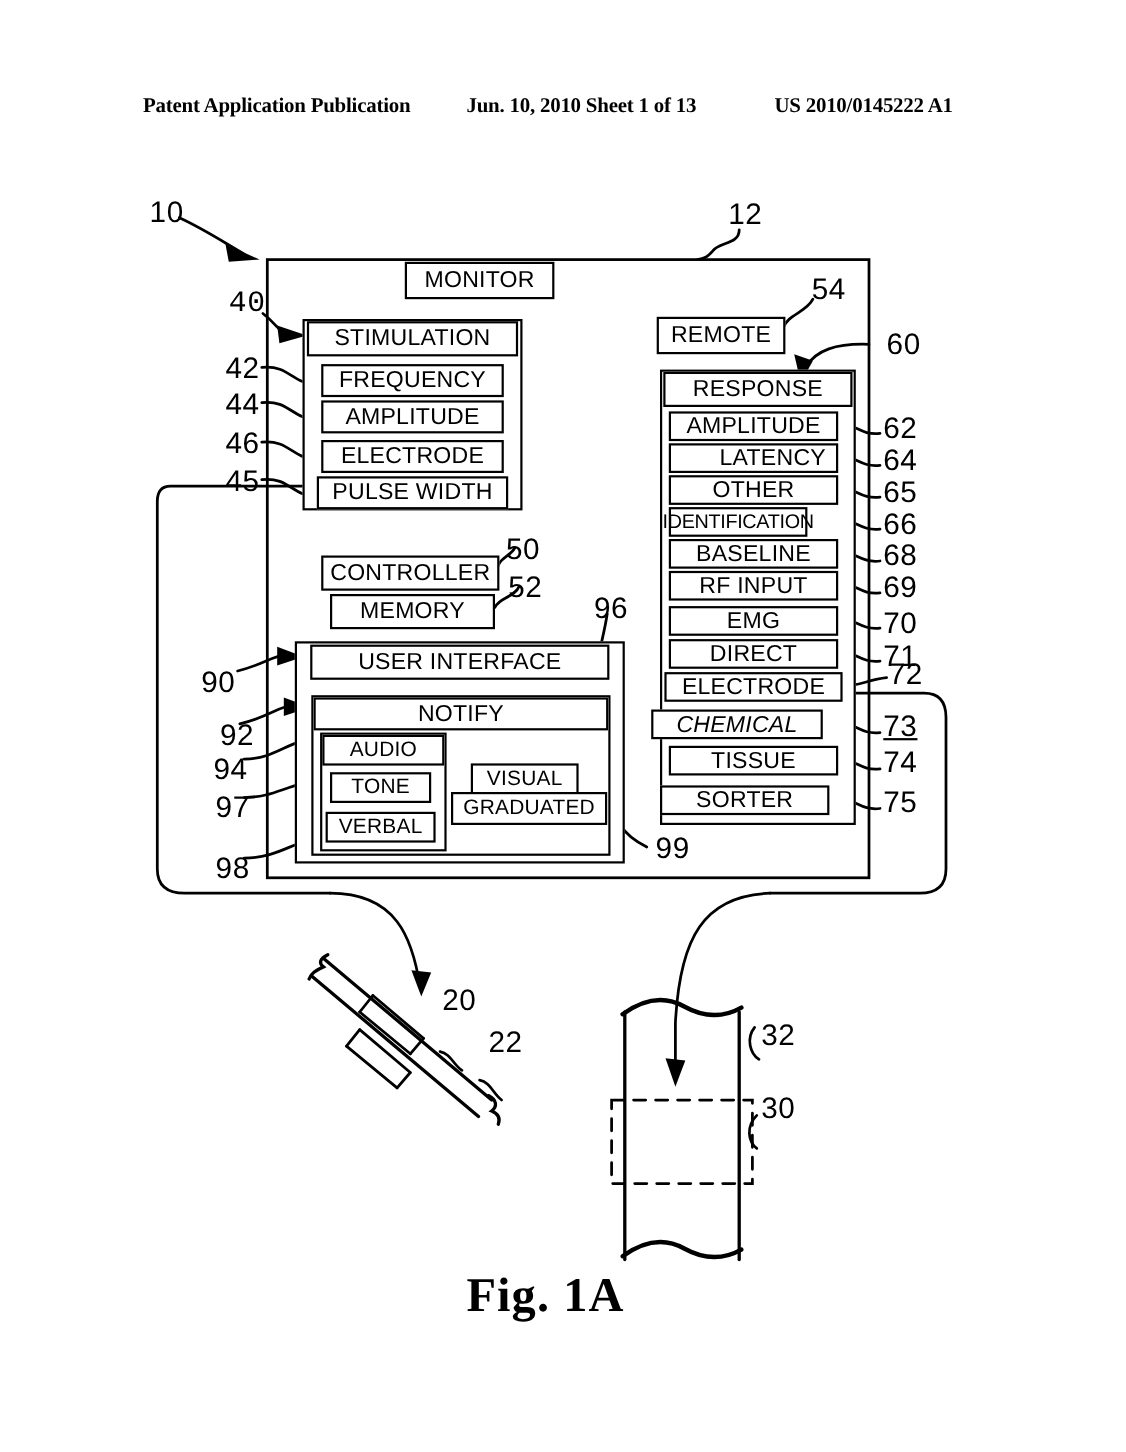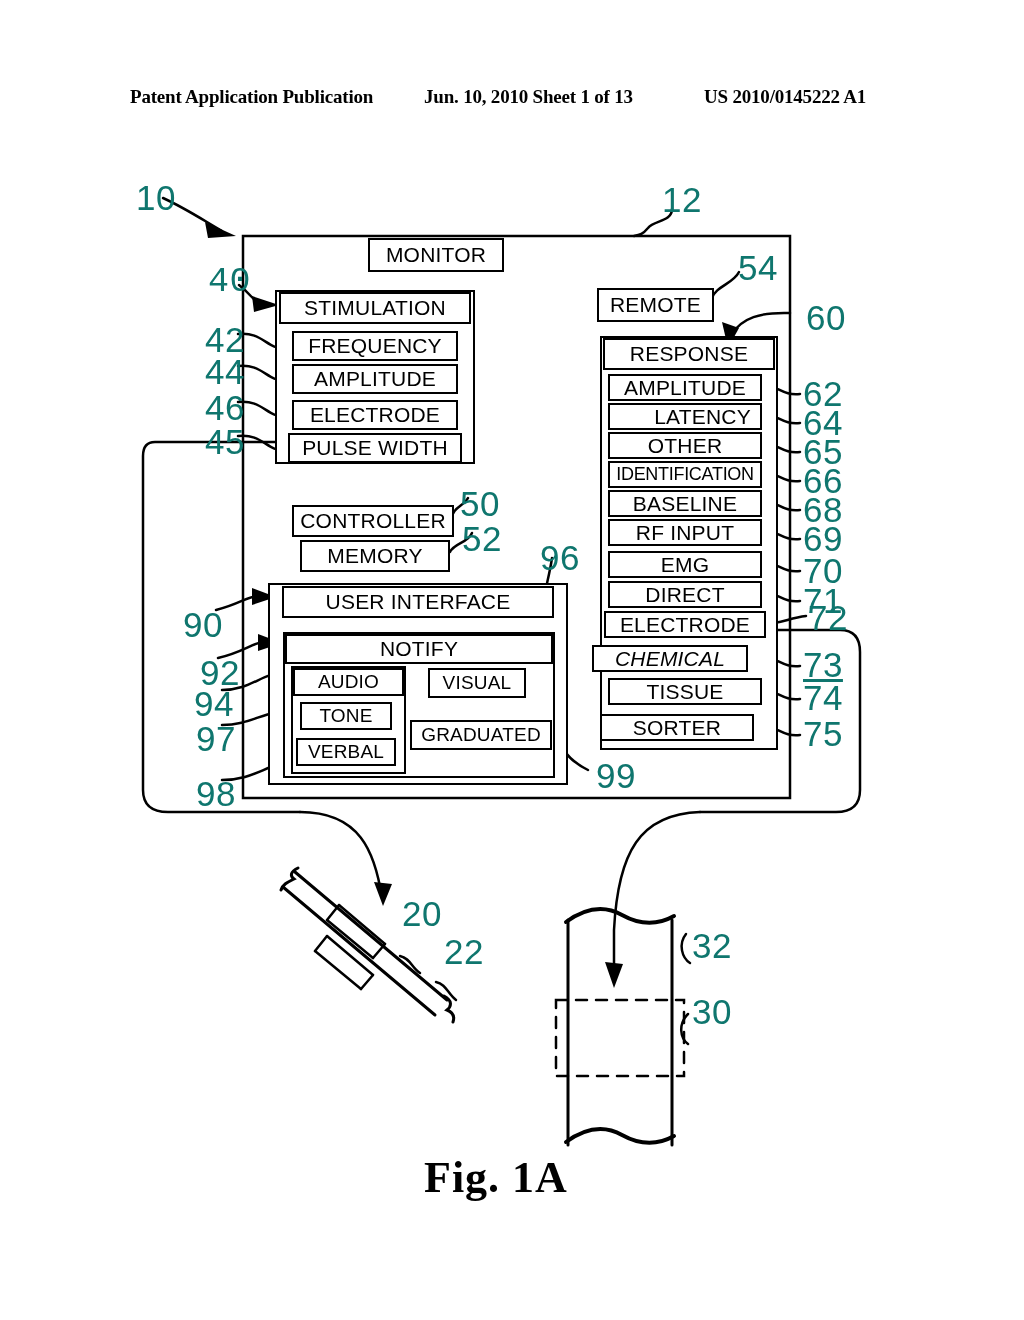--- a/index.html
+++ b/index.html
@@ -74,22 +74,22 @@
     border: 2.5px solid #000;
     background: #fff;
   }
   .blk.small { font-size: 19px; }
   .blk.xsmall { font-size: 18px; letter-spacing: -0.3px; }
 
   
   .refnum {
     position: absolute;
     font-family: "Liberation Sans", sans-serif;
-    font-size: 35px;
-    color: #0f766e;
+    font-size: 27px;
+    color: #000000;
     white-space: nowrap;
     letter-spacing: 0.5px;
   }
 </style>
 </head>
 <body>
 
 <div id="pub-header">
   <span class="hdr-left">Patent Application Publication</span>
   <span class="hdr-mid">Jun. 10, 2010  Sheet 1 of 13</span>
@@ -234,21 +234,21 @@
 </div>
 <div class="blk thin" style="left:608px; top:374px; width:154px; height:27px; border-width:2px;">
   <span>AMPLITUDE</span>
 </div>
 <div class="blk thin" style="left:608px; top:403px; width:154px; height:27px; border-width:2px;padding-left:35px;">
   <span>LATENCY</span>
 </div>
 <div class="blk thin" style="left:608px; top:432px; width:154px; height:27px; border-width:2px;">
   <span>OTHER</span>
 </div>
-<div class="blk thin xsmall" style="left:608px; top:461px; width:154px; height:27px; border-width:2px;">
+<div class="blk thin xsmall" style="left:608px; top:461px; width:126px; height:27px; border-width:2px;">
   <span>IDENTIFICATION</span>
 </div>
 <div class="blk thin" style="left:608px; top:490px; width:154px; height:27px; border-width:2px;">
   <span>BASELINE</span>
 </div>
 <div class="blk thin" style="left:608px; top:519px; width:154px; height:27px; border-width:2px;">
   <span>RF INPUT</span>
 </div>
 <div class="blk thin" style="left:608px; top:551px; width:154px; height:27px; border-width:2px;">
   <span>EMG</span>
@@ -290,21 +290,21 @@
 <div class="blk thin small" style="left:293px; top:668px; width:111px; height:28px; border-width:2px;">
   <span>AUDIO</span>
 </div>
 <div class="blk thin small" style="left:300px; top:702px; width:92px; height:28px; border-width:2px;">
   <span>TONE</span>
 </div>
 <div class="blk thin small" style="left:296px; top:738px; width:100px; height:28px; border-width:2px;">
   <span>VERBAL</span>
 </div>
 
-<div class="blk thin small" style="left:428px; top:668px; width:98px; height:30px; border-width:2px;">
+<div class="blk thin small" style="left:428px; top:694px; width:98px; height:30px; border-width:2px;">
   <span>VISUAL</span>
 </div>
 <div class="blk thin small" style="left:410px; top:720px; width:142px; height:30px; border-width:2px;">
   <span>GRADUATED</span>
 </div>
 
 <div class="refnum" style="left:136px; top:178px;">10</div>
 <div class="refnum" style="left:662px; top:180px;">12</div>
 <div class="refnum" style="left:208px; top:262px;font-family:Liberation Mono, monospace;">40</div>
 <div class="refnum" style="left:205px; top:320px;">42</div>

